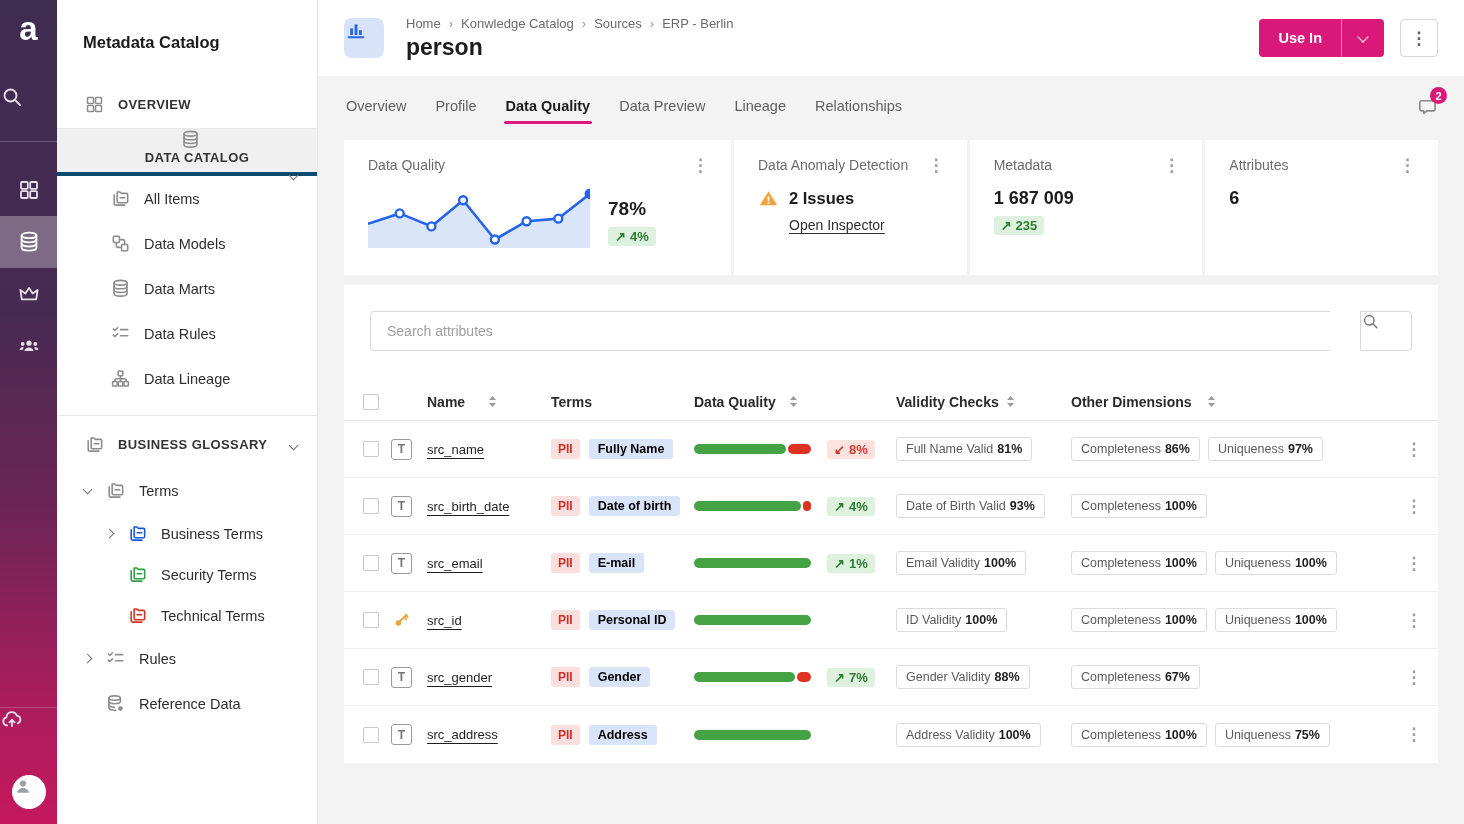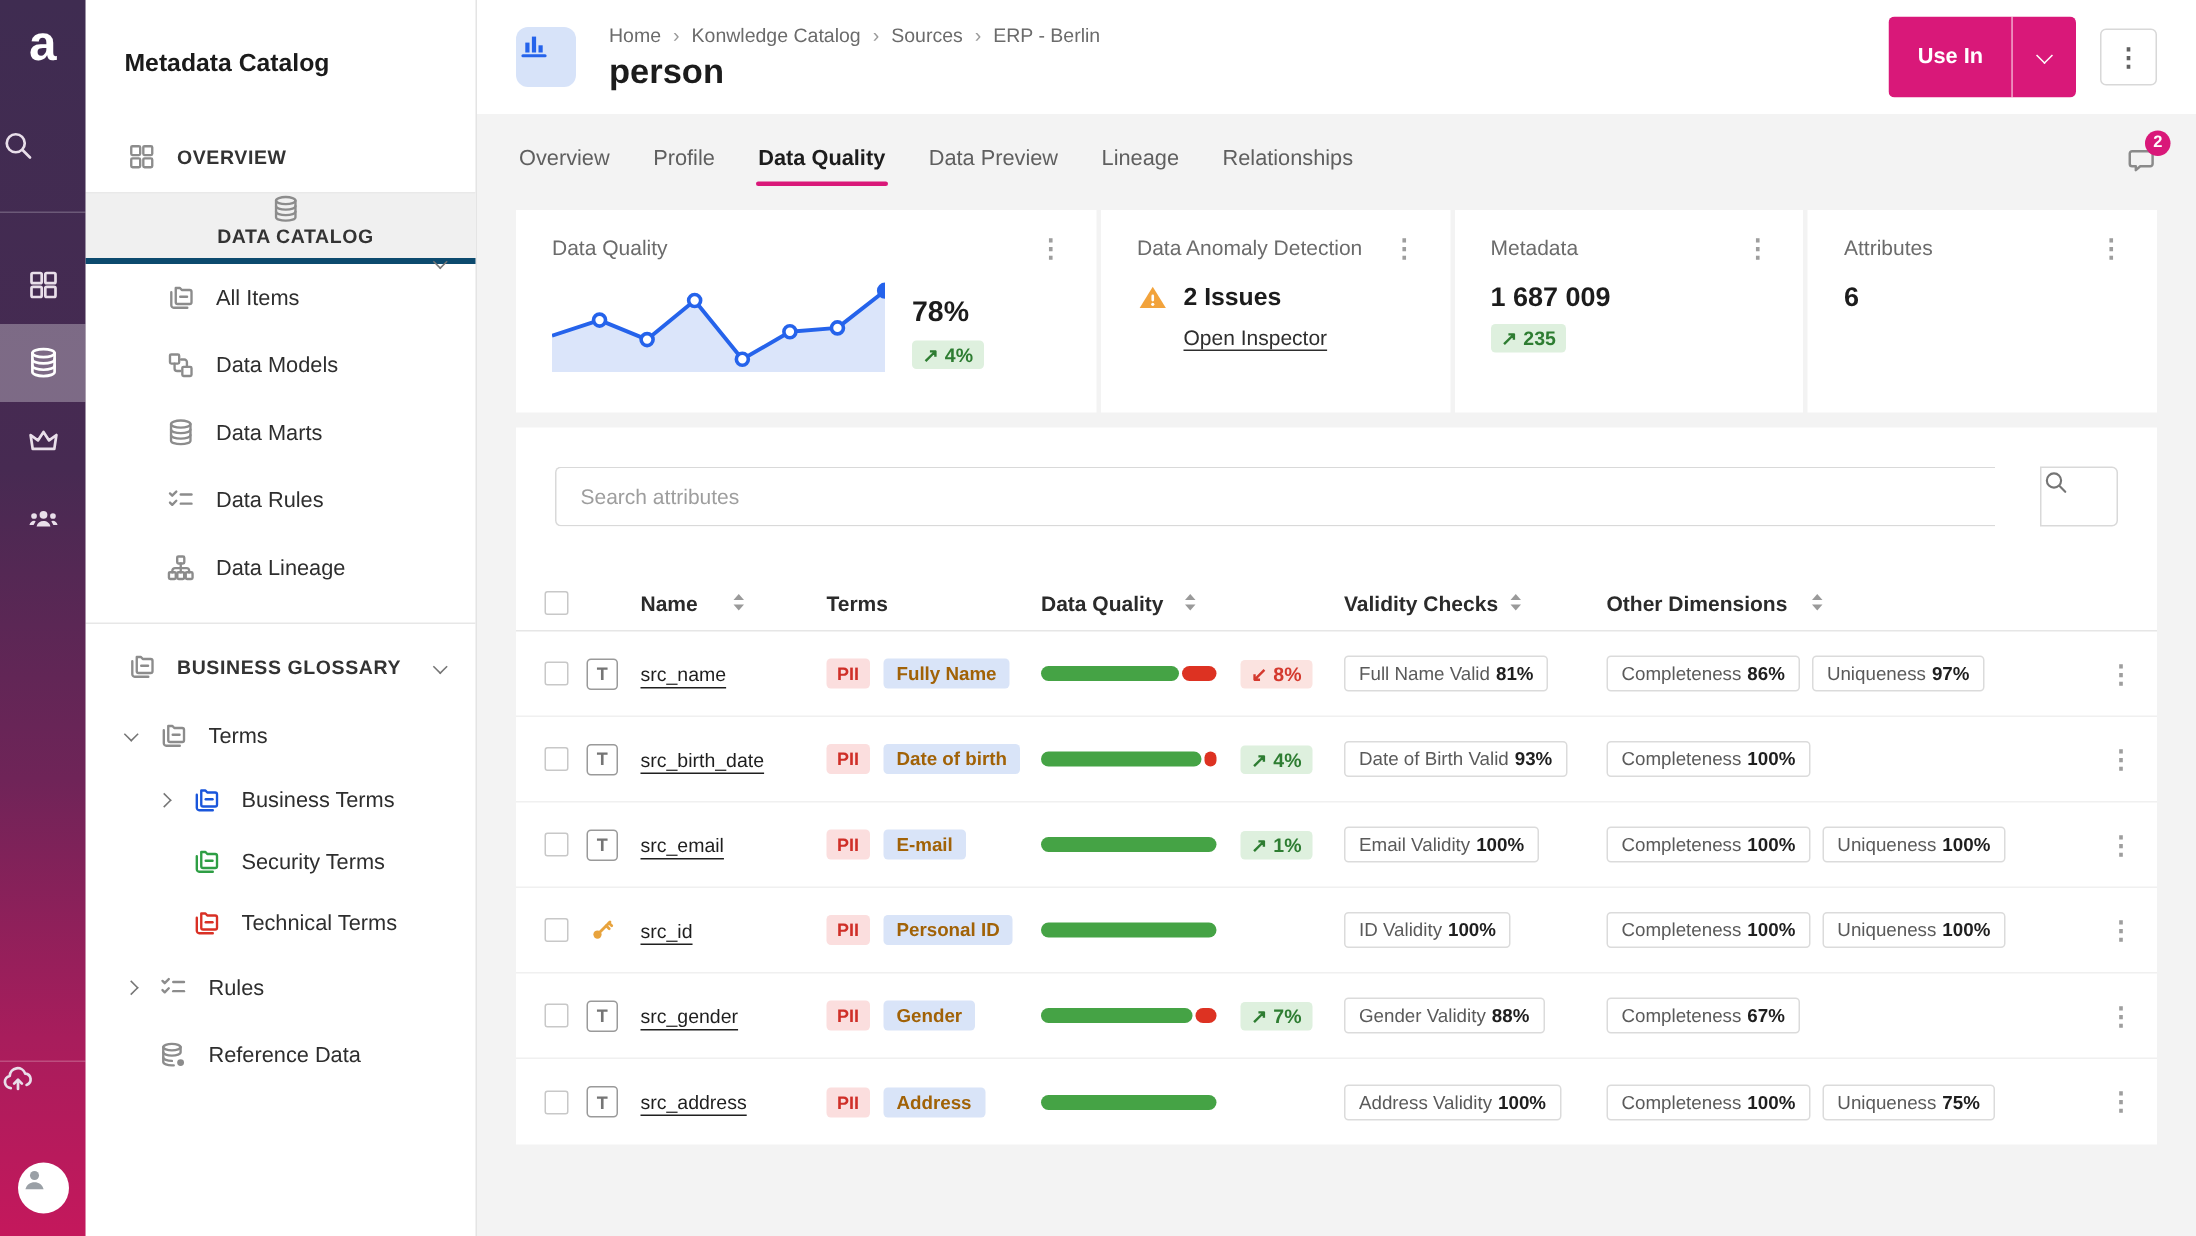--- a/index.html
+++ b/index.html
@@ -49,21 +49,21 @@
   .main { position: absolute; left: 318px; top: 0; width: 1146px; height: 824px; }
 
   .topbar { height: 76px; background: #fff; display: flex; align-items: center; padding: 0 26px; }
   .entity-icon { width: 40px; height: 40px; border-radius: 8px; background: #D7E3F9; display: flex; align-items: center; justify-content: center; color: #2563EB; flex: none; }
   .entity-icon svg { width: 24px; height: 24px; }
   .title-block { margin-left: 22px; }
   .breadcrumb { display: flex; align-items: center; font-size: 13px; color: #6B6B6B; gap: 8px; }
   .breadcrumb .sep { color: #9A9A9A; font-size: 13px; }
   .page-title { font-size: 23px; font-weight: 600; color: #1C1C1C; margin-top: 3px; }
   .topbar-actions { margin-left: auto; display: flex; align-items: center; }
-  .use-in { display: flex; height: 54px; border-radius: 4px; overflow: hidden; cursor: pointer; }
+  .use-in { display: flex; height: 38px; border-radius: 4px; overflow: hidden; cursor: pointer; }
   .use-in-main { background: #D91879; color: #fff; font-size: 14.5px; font-weight: 700; display: flex; align-items: center; padding: 0 19px; }
   .use-in-arrow { background: #D91879; width: 43px; display: flex; align-items: center; justify-content: center; border-left: 1px solid rgba(255,255,255,0.5); }
   .use-in-arrow .chev { border-color: #fff; width: 8px; height: 8px; }
   .icon-btn { width: 38px; height: 38px; border: 1px solid #D8D8D8; border-radius: 4px; background: #fff; margin-left: 16px;
     display: flex; align-items: center; justify-content: center; cursor: pointer; }
   .kebab { color: #9E9E9E; font-size: 17px; line-height: 1; font-weight: 700; }
   .icon-btn .kebab { color: #616161; }
 
   .tabs-bar { display: flex; align-items: center; padding: 0 26px; height: 64px; }
   .tab { font-size: 14.5px; color: #5F5F5F; margin-right: 25px; padding: 6px 2px 10px; position: relative; cursor: pointer; }
@@ -121,21 +121,21 @@
   .col-kebab { width: 48px; display: flex; justify-content: center; }
   .sort-ic { display: inline-flex; flex-direction: column; margin-left: 7px; }
   .checkbox { width: 16px; height: 16px; border: 1.5px solid #C8C8C8; border-radius: 2px; background: #fff; cursor: pointer; }
   .type-icon { width: 21px; height: 21px; border: 1.5px solid #9A9A9A; border-radius: 3px; color: #757575;
     font-size: 12px; font-weight: 700; display: flex; align-items: center; justify-content: center; }
   .key-icon { width: 21px; height: 21px; color: #E8A33D; display: flex; align-items: center; justify-content: center; }
   .key-icon svg { width: 20px; height: 20px; }
   .name-link { font-size: 13px; color: #1F1F1F; text-decoration: underline; text-underline-offset: 4px; cursor: pointer; }
   .pill { font-size: 12px; font-weight: 700; padding: 3px 7px; border-radius: 3px; white-space: nowrap; }
   .pill.pii { background: #FBDEDE; color: #CF2F28; }
-  .pill.term { background: #D9E4F8; color: #a16207; padding: 3px 9px; font-size: 12.5px; }
+  .pill.term { background: #D9E4F8; color: #000000; padding: 3px 9px; font-size: 12.5px; }
   .qbar { width: 117px; height: 10px; display: flex; gap: 2px; flex: none; }
   .qbar .g { background: #45A345; border-radius: 5px; height: 10px; }
   .qbar .r { background: #DD3222; border-radius: 5px; height: 10px; flex: 1; }
   .row-trend { margin-left: 10px; margin-top: 0; }
   .chip { border: 1px solid #DBDBDB; border-radius: 3px; padding: 4px 9px; font-size: 12.5px; color: #5A5A5A;
     background: #fff; white-space: nowrap; }
   .chip b { color: #1F1F1F; font-weight: 700; margin-left: 4px; }
 </style>
 </head>
 <body>

